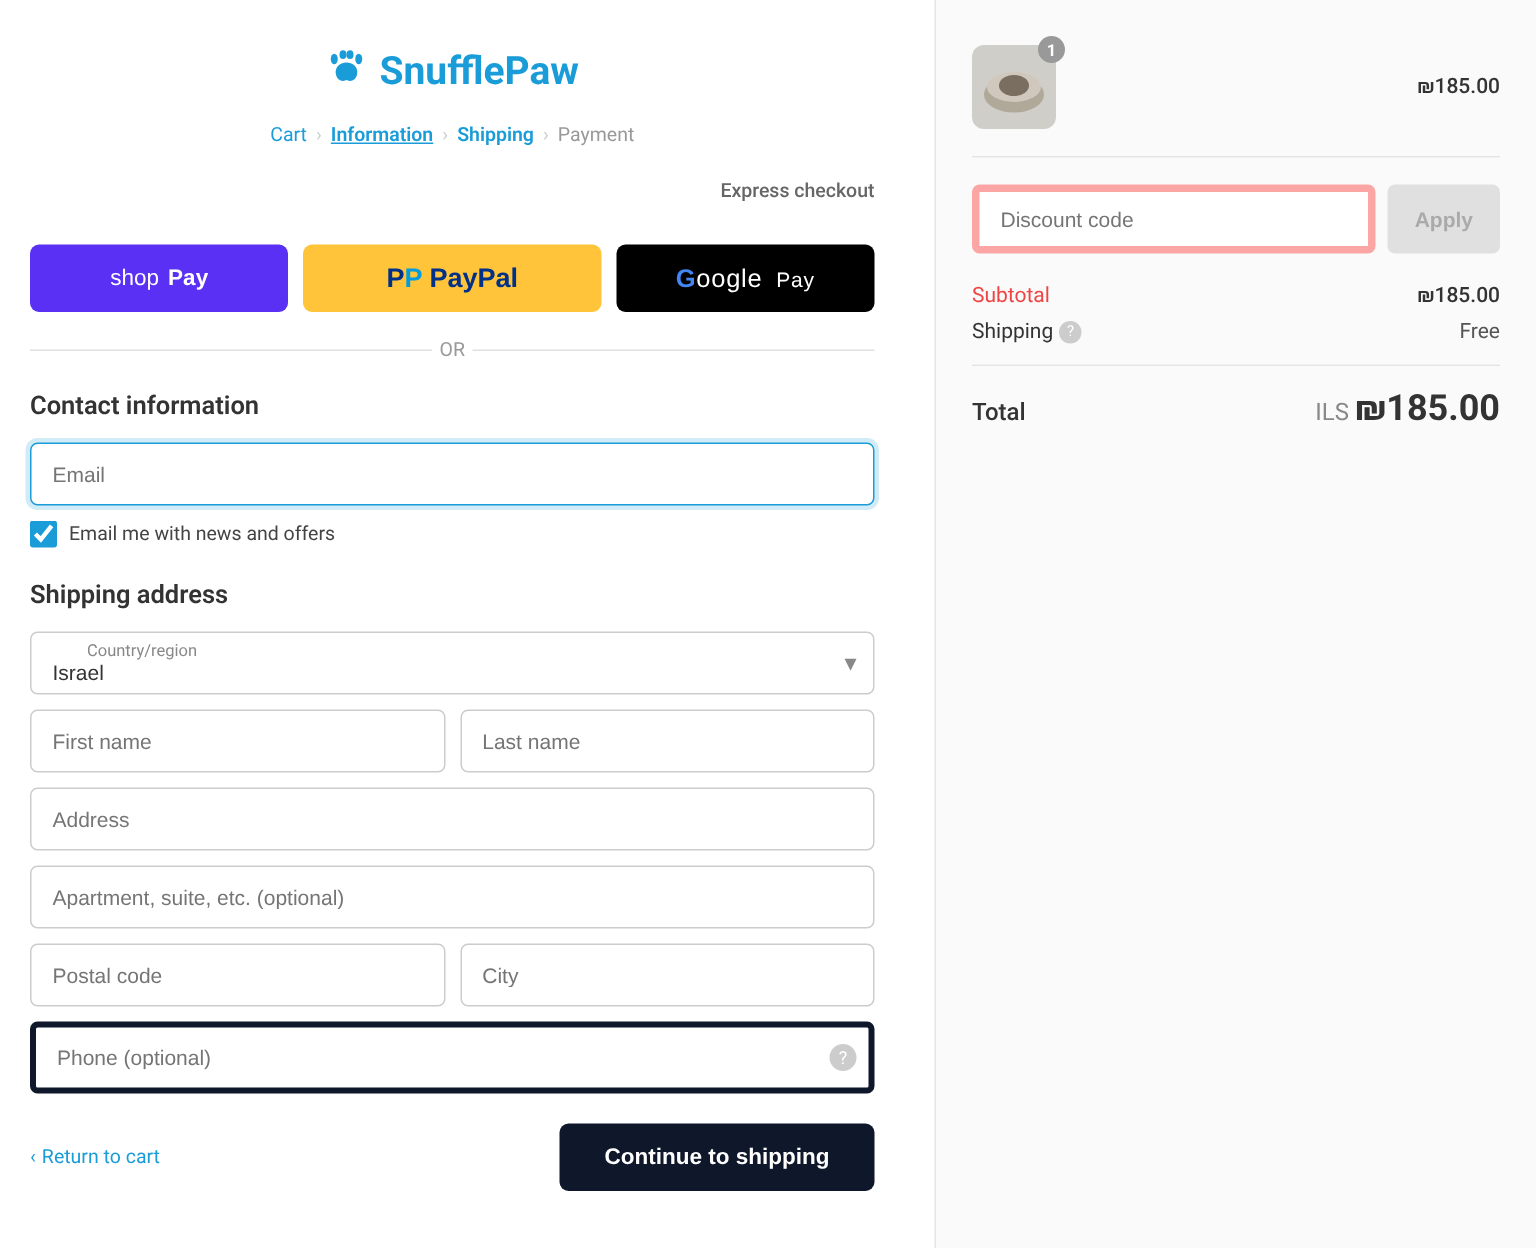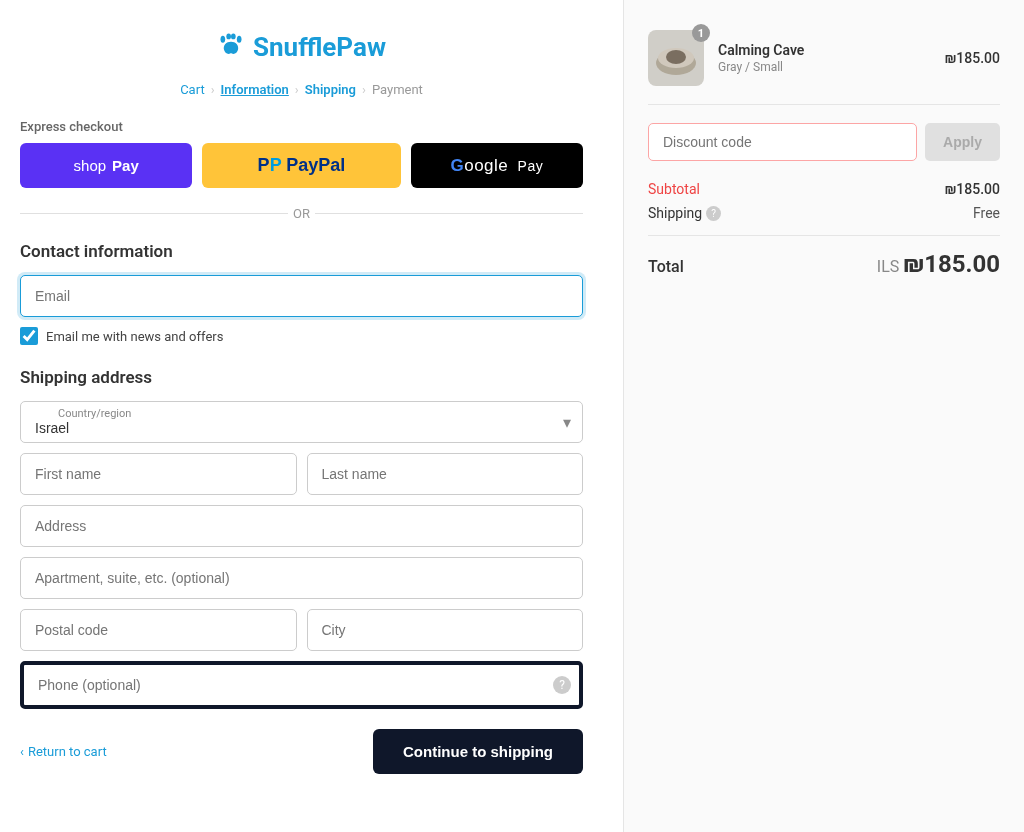--- a/index.html
+++ b/index.html
@@ -49,24 +49,24 @@
       text-decoration: underline;
     }
     .breadcrumb .current {
       color: #1a9cd8;
       font-weight: 600;
     }
     .breadcrumb .separator {
       color: #ccc;
     }
     .express-checkout-label {
-      text-align: left;
+      text-align: right;
       font-size: 13px;
       color: #666;
-      margin-bottom: 9px;
+      margin-bottom: 28px;
       font-weight: 500;
     }
     .express-btns {
       display: flex;
       gap: 10px;
       margin-bottom: 18px;
     }
     .btn-shop-pay {
       flex: 1;
       background: #5a31f4;
@@ -313,21 +313,21 @@
       font-weight: 500;
       color: #333;
     }
     .discount-row {
       display: flex;
       gap: 8px;
       margin-bottom: 20px;
     }
     .discount-input {
       flex: 1;
-      border: 1px solid #fca5a5;
+      border: 5px solid #fca5a5;
       border-radius: 5px;
       padding: 10px 14px;
       font-size: 14px;
       color: #888;
       background: #fff;
       outline: none;
     }
     .btn-apply {
       background: #e0e0e0;
       color: #aaa;
@@ -510,24 +510,20 @@
         <div class="product-img">
 
           <svg width="50" height="50" viewBox="0 0 50 50" xmlns="http://www.w3.org/2000/svg">
             <ellipse cx="25" cy="30" rx="20" ry="12" fill="#b0a898"></ellipse>
             <ellipse cx="25" cy="25" rx="18" ry="10" fill="#d0c8bc"></ellipse>
             <ellipse cx="25" cy="24" rx="10" ry="7" fill="#7a6e60"></ellipse>
           </svg>
         </div>
         <span class="product-badge">1</span>
       </div>
-      <div class="product-info">
-        <div class="product-name">Calming Cave</div>
-        <div class="product-variant">Gray / Small</div>
-      </div>
       <div class="product-price">₪185.00</div>
     </div>
 
     <div class="discount-row">
       <input class="discount-input" type="text" placeholder="Discount code" style="">
       <button class="btn-apply">Apply</button>
     </div>
 
     <div class="summary-row">
       <span class="label">Subtotal</span>

